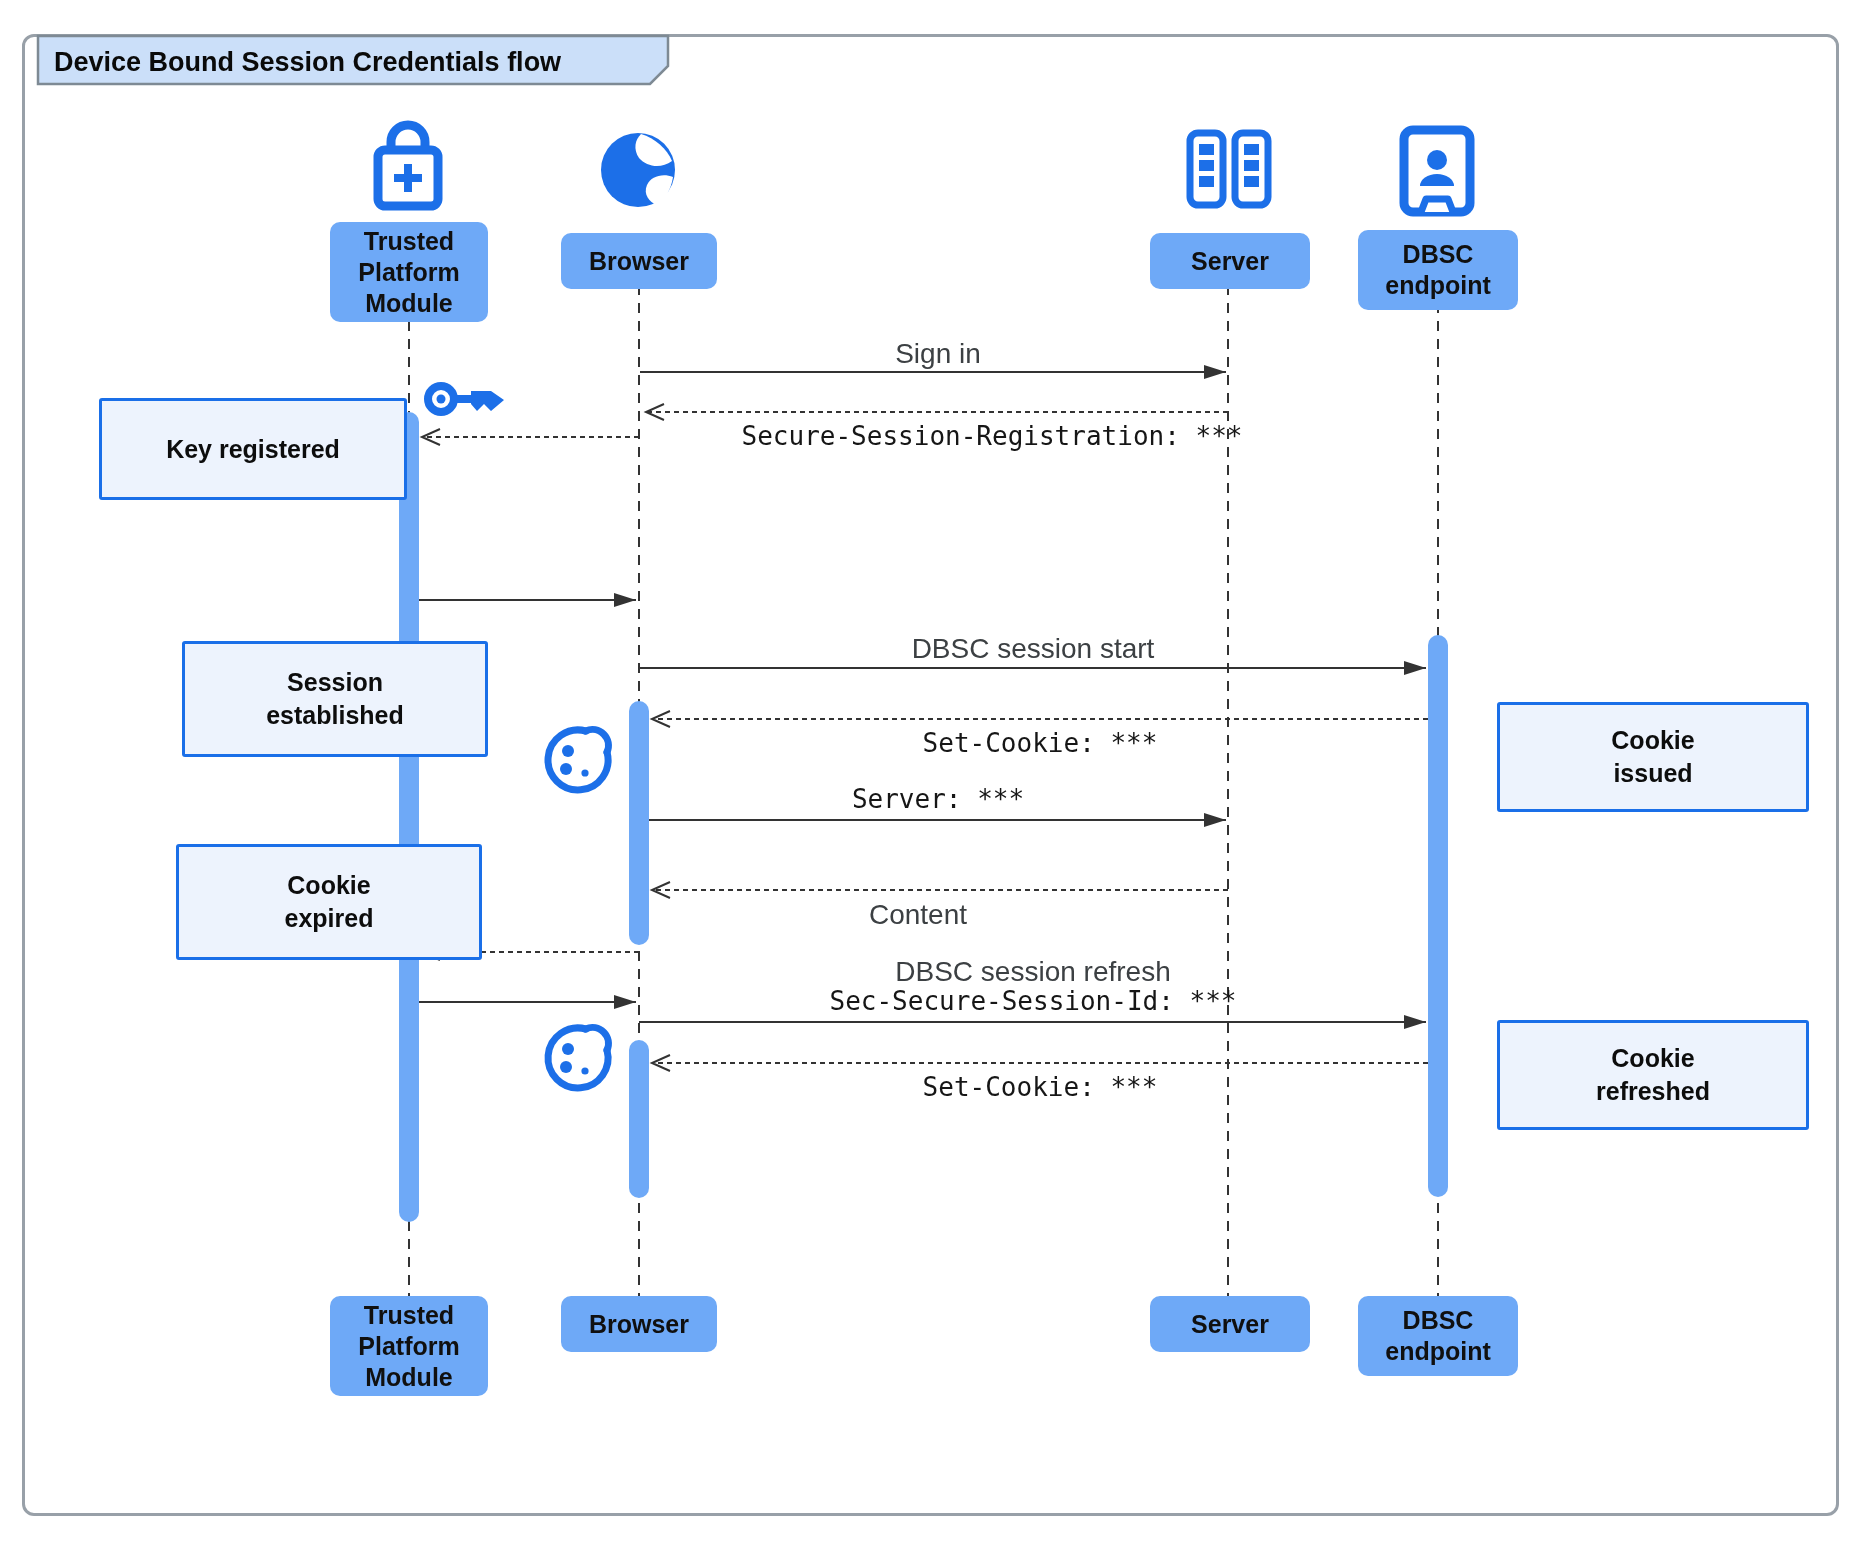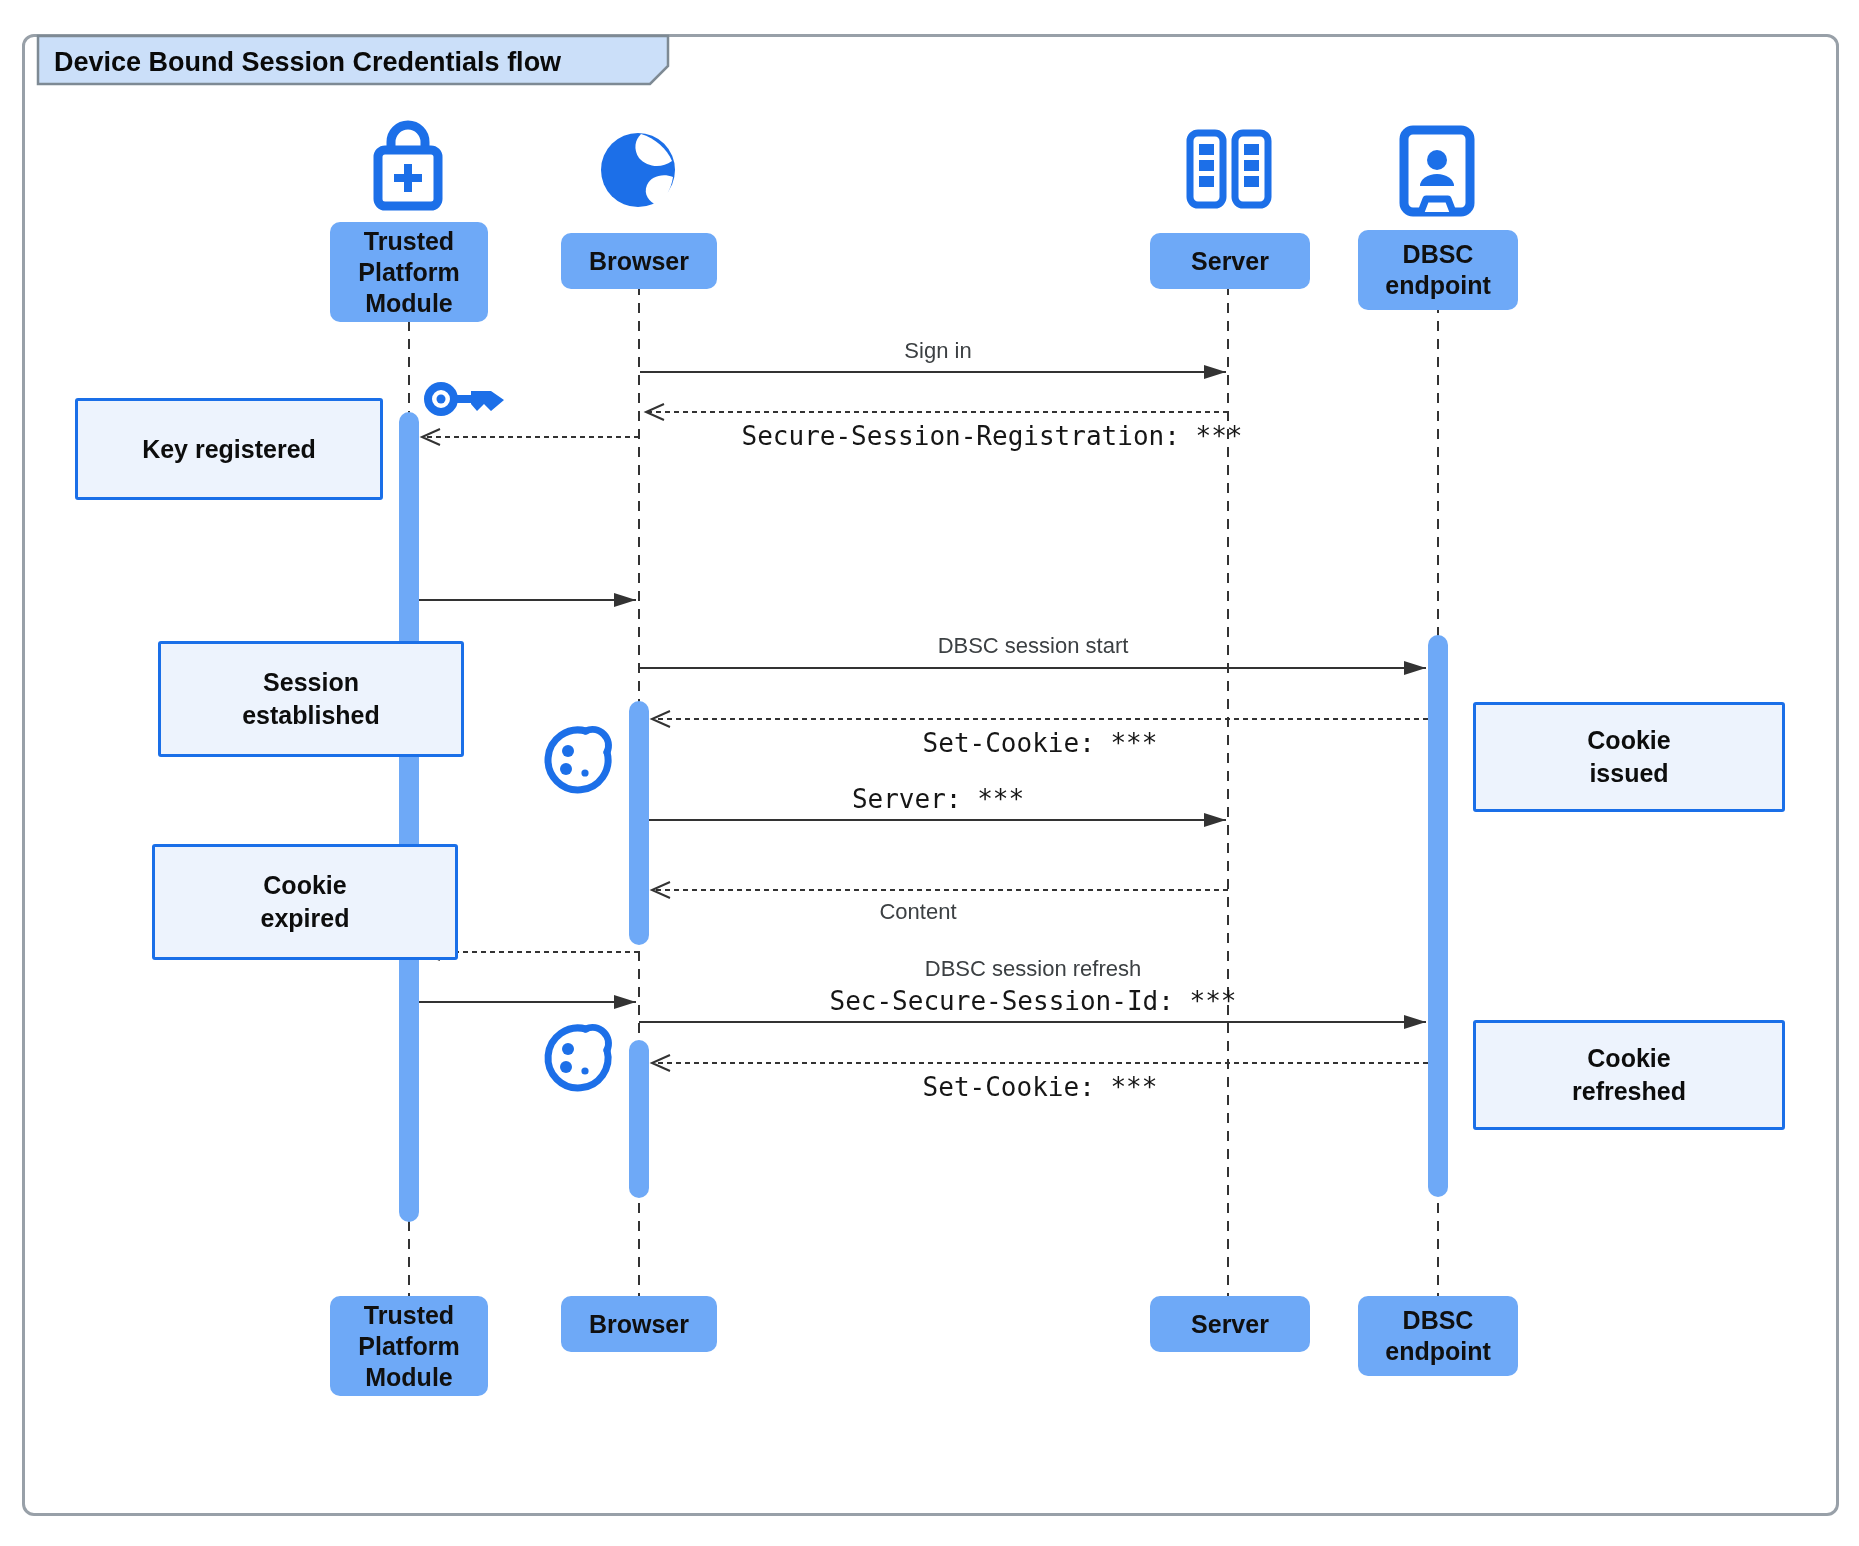--- a/index.html
+++ b/index.html
@@ -10,23 +10,23 @@
   svg.layer{position:absolute;left:0;top:0;z-index:1;}
   .lifeline{stroke:#333;stroke-width:2;stroke-dasharray:10 8;}
   .solidmsg{stroke:#333;stroke-width:2;}
   .dashmsg{stroke:#333;stroke-width:2;stroke-dasharray:5 4;}
   .bar{fill:var(--bar-fill);}
   .actor{position:absolute;z-index:3;background:var(--actor-fill);border-radius:10px;
          display:flex;flex-direction:column;justify-content:center;align-items:center;
          font-weight:bold;font-size:25px;line-height:31px;color:#101010;text-align:center;}
   .note{position:absolute;z-index:3;background:var(--note-fill);border:3px solid var(--note-border);
         border-radius:3px;display:flex;flex-direction:column;justify-content:center;align-items:center;
-        font-weight:bold;font-size:25px;line-height:33px;color:#0d0d0d;text-align:center;}
+        font-weight:bold;font-size:25px;line-height:33px;color:#0d0d0d;text-align:center;margin-left:24px;}
   .msg{position:absolute;z-index:3;transform:translateX(-50%);white-space:nowrap;
-       font-size:22px;color:#3c4043;}
+       font-size:28px;color:#3c4043;}
   .msg.mono{font-family:"DejaVu Sans Mono",monospace;font-size:26px;color:#161616;}
   #title-text{position:absolute;left:54px;top:47px;z-index:4;font-weight:bold;font-size:27px;color:#0a0a0a;}
 </style>
 </head>
 <body>
 
 <div id="canvas">
 
   <div id="frame"></div>
 

